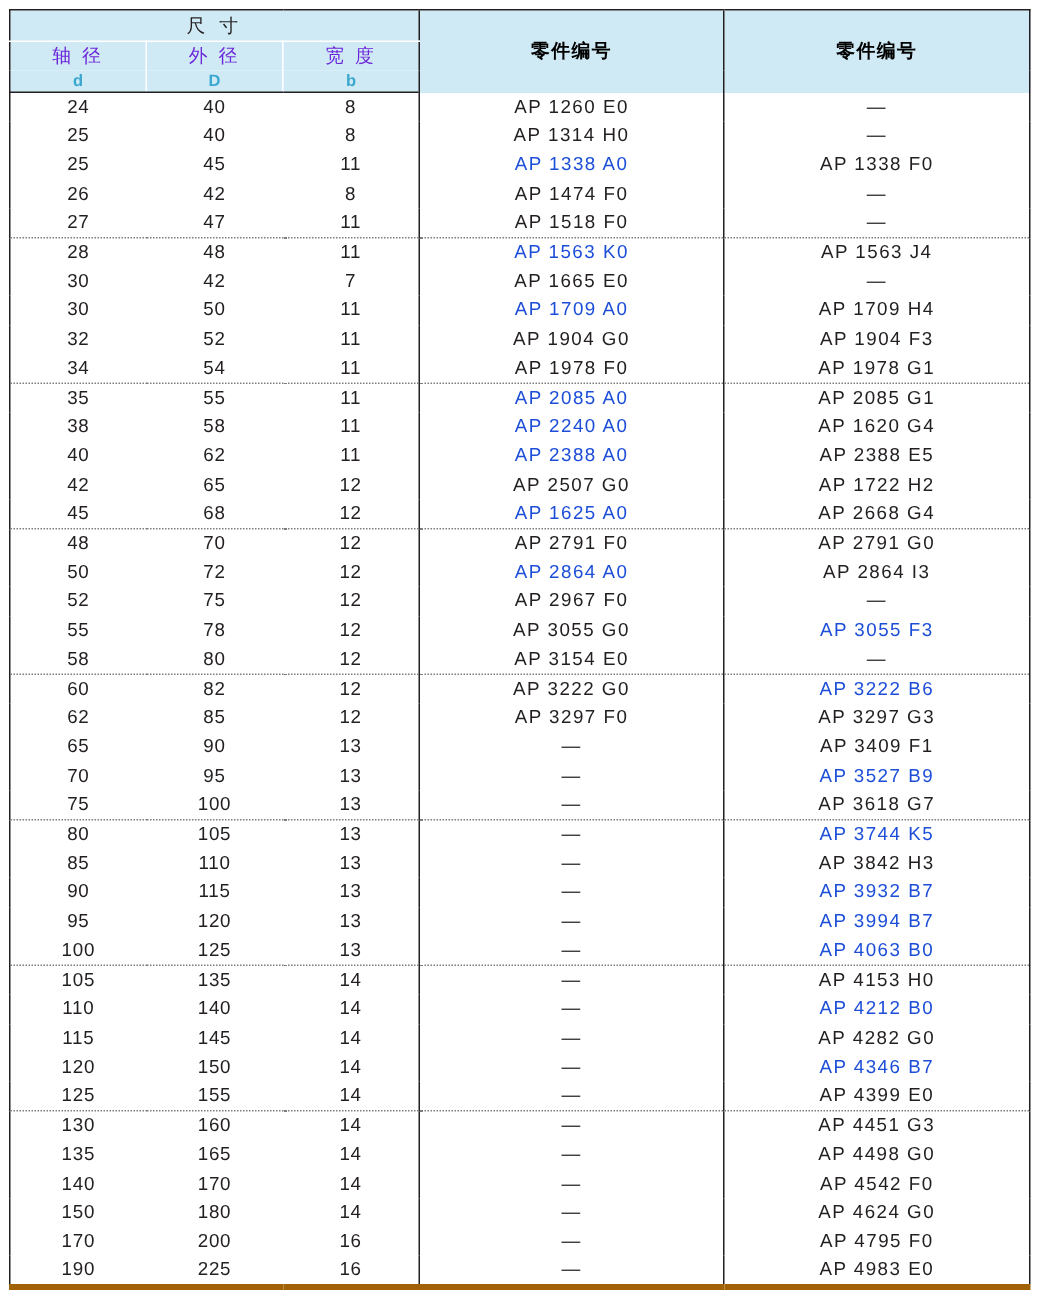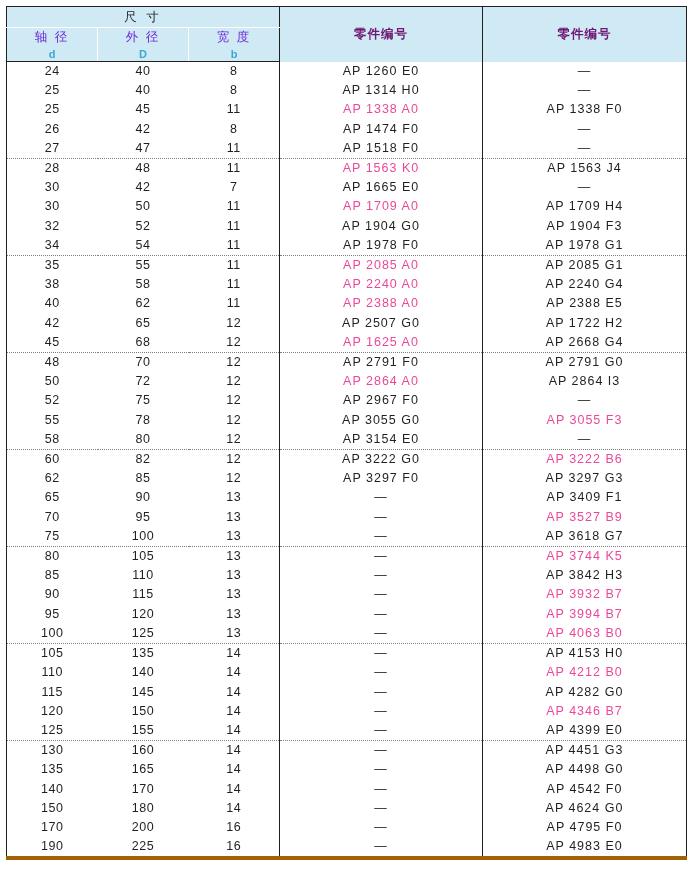--- a/index.html
+++ b/index.html
@@ -53,21 +53,21 @@
     font-size: 11px;
     text-align: center;
     color: #3aa8cf;
     height: 14px;
     letter-spacing: 0;
   }
   .hdr-tall {
     background: #cfeaf4;
     font-size: 12.5px;
     text-align: center;
-    color: #701a75;
+    color: #000000;
     letter-spacing: 1px;
   }
   .topline {
     border-top: 1px solid #231f20;
   }
   .v-sep {
     border-left: 1px solid #231f20;
   }
   .v-sep-r {
     border-right: 1px solid #231f20;
@@ -80,21 +80,21 @@
     text-align: center;
     height: 19.2px;
     line-height: 19.2px;
     color: #231f20;
     letter-spacing: 0.5px;
   }
   td.part {
     letter-spacing: 1px;
   }
   .hl {
-    color: #ec4899;
+    color: #1d4ed8;
   }
   tr.group-end td {
     border-bottom: 1px dotted #7d7d7d;
   }
   tr.last-row td {
     border-bottom: 4px solid #a16207;
   }
   .col-sep {
     border-left: 1px solid #231f20;
   }
@@ -208,21 +208,21 @@
           <td class="num"><span>55</span></td>
           <td class="num"><span>11</span></td>
           <td class="part col-sep"><span class="hl">AP 2085 A0</span></td>
           <td class="part col-sep v-sep-r"><span>AP 2085 G1</span></td>
         </tr>
         <tr class="">
           <td class="num col-sep"><span>38</span></td>
           <td class="num"><span>58</span></td>
           <td class="num"><span>11</span></td>
           <td class="part col-sep"><span class="hl">AP 2240 A0</span></td>
-          <td class="part col-sep v-sep-r"><span>AP 2240 G4</span></td>
+          <td class="part col-sep v-sep-r"><span>AP 1620 G4</span></td>
         </tr>
         <tr class="">
           <td class="num col-sep"><span>40</span></td>
           <td class="num"><span>62</span></td>
           <td class="num"><span>11</span></td>
           <td class="part col-sep"><span class="hl">AP 2388 A0</span></td>
           <td class="part col-sep v-sep-r"><span>AP 2388 E5</span></td>
         </tr>
         <tr class="">
           <td class="num col-sep"><span>42</span></td>

